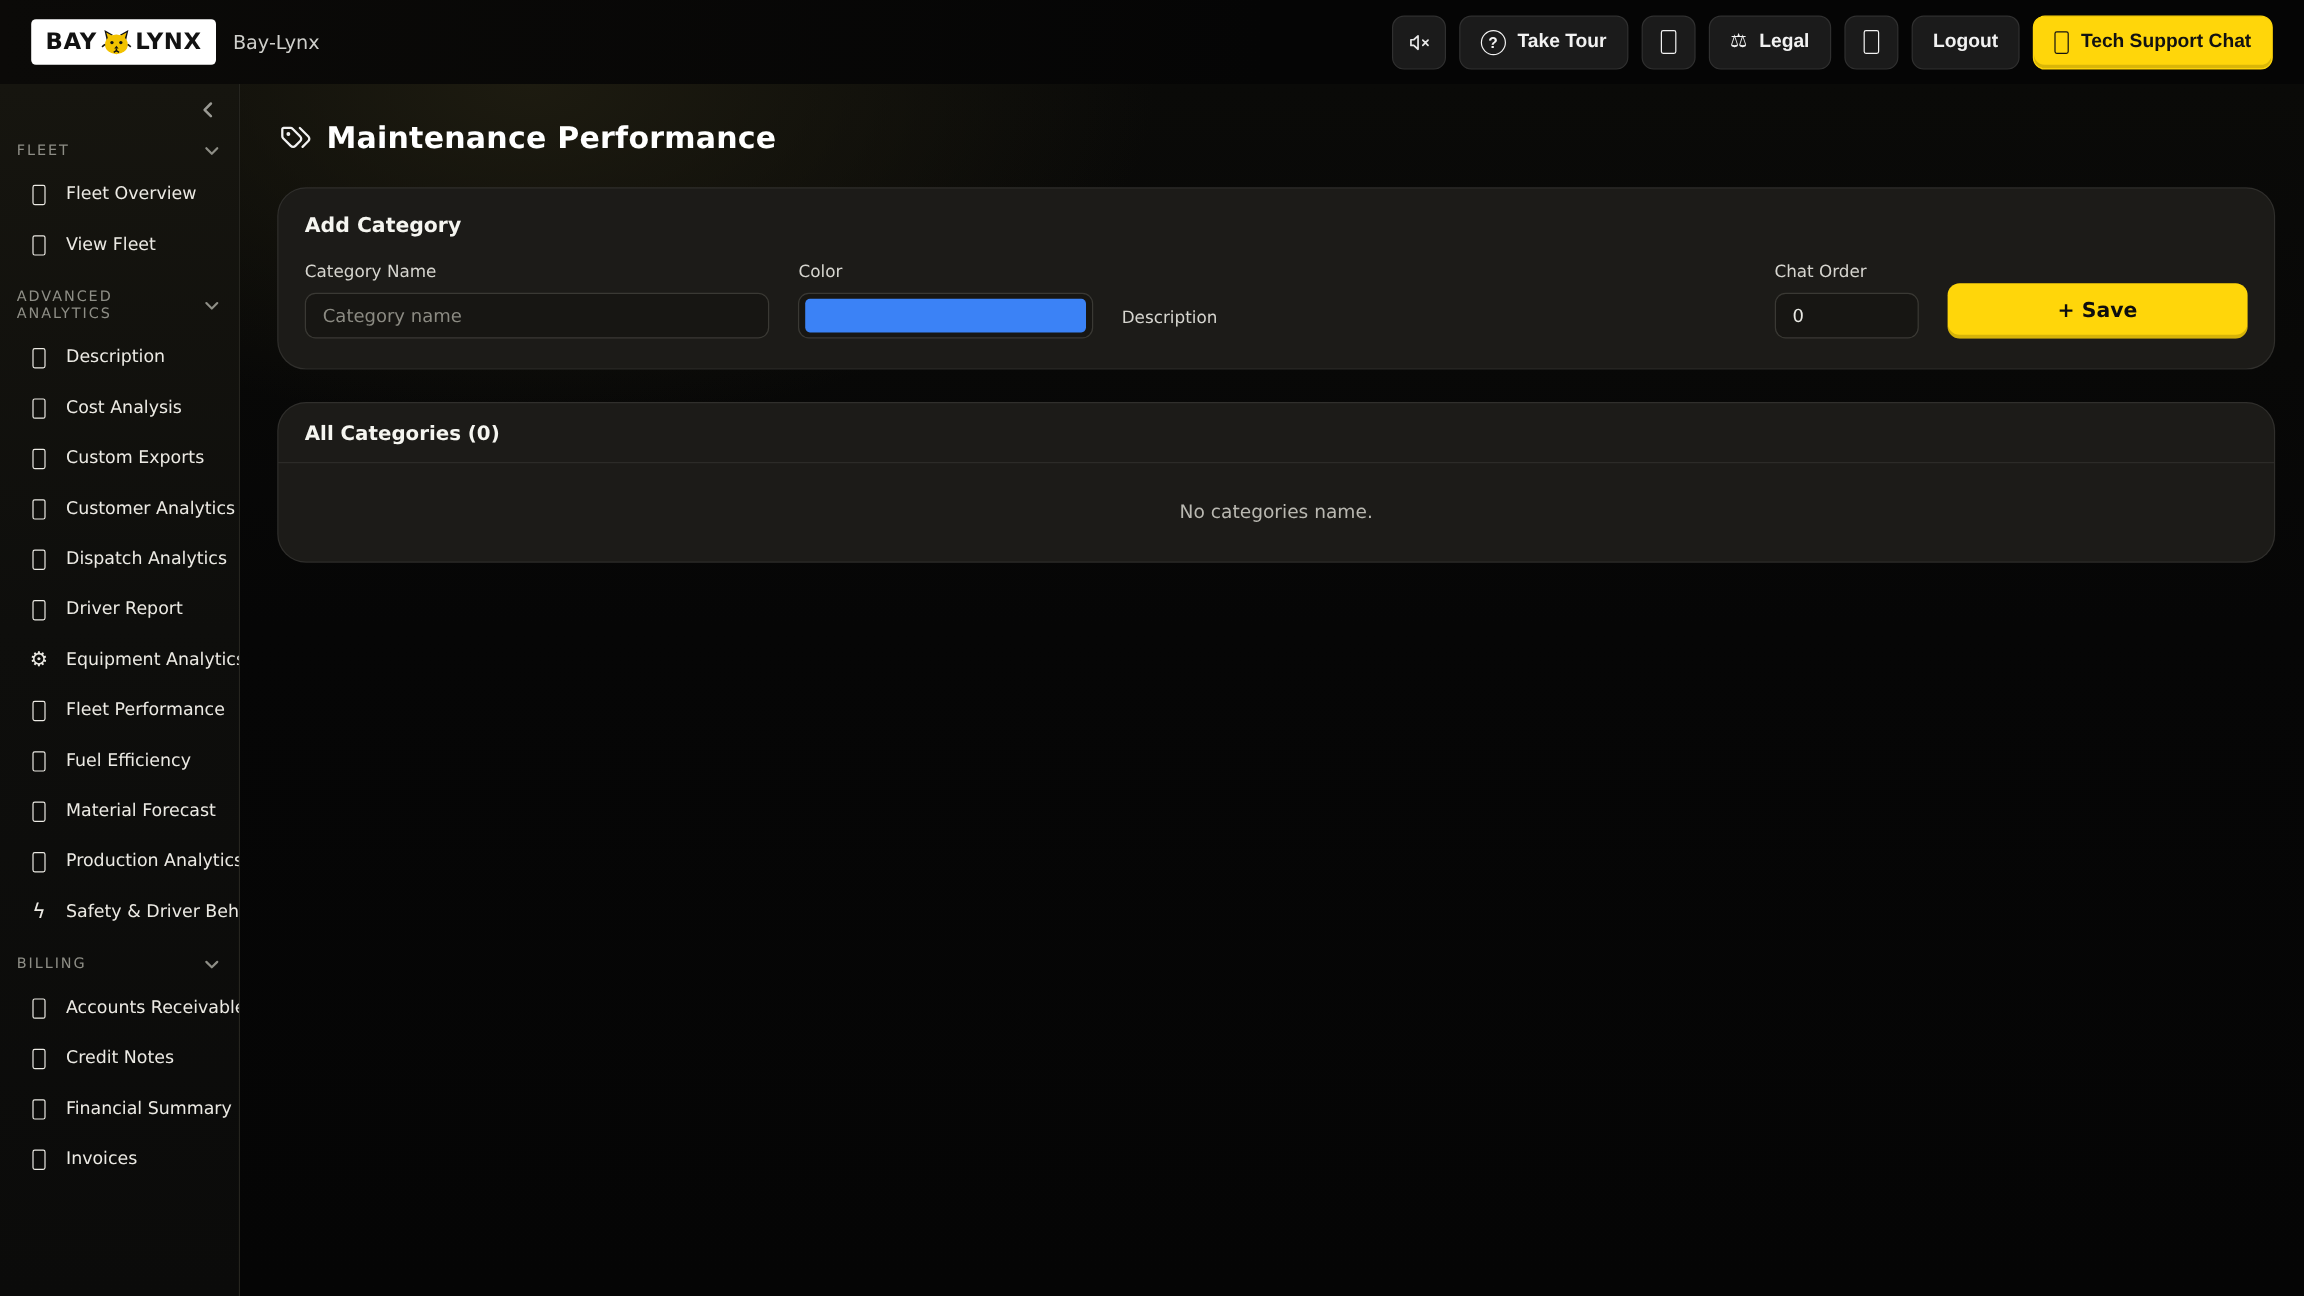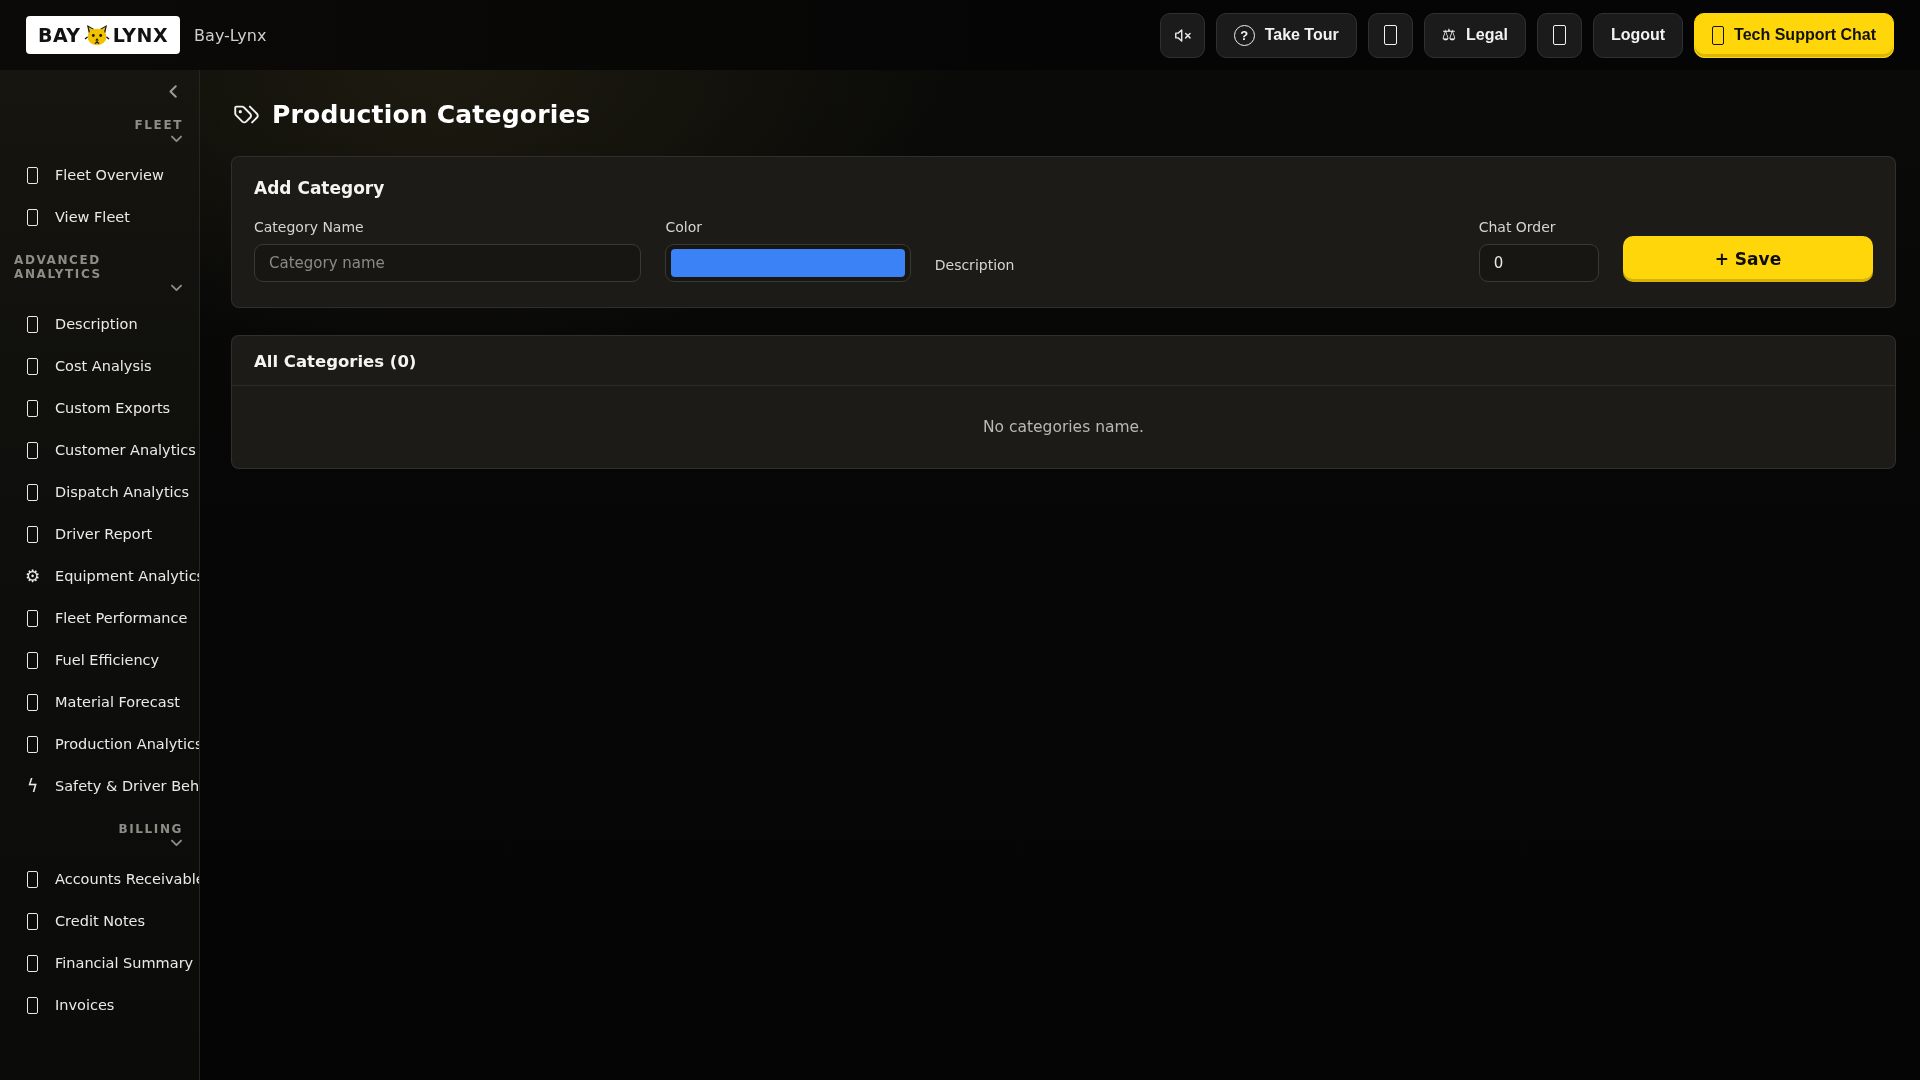--- a/index.html
+++ b/index.html
@@ -27,36 +27,36 @@
   .glyph { font-size:16px; line-height:1; font-weight:400; }
   .tofu { display:inline-block; width:11px; height:17px; border:1.6px solid currentColor;
           border-radius:2px; flex:none; }
 
   
   .sidebar { position:fixed; top:70px; left:0; bottom:0; width:200px;
              background:linear-gradient(180deg,#16150f 0%, #0e0e0c 45%, #0b0b0a 100%);
              border-right:1px solid #26251f; overflow:hidden; z-index:4; }
   .collapse-row { display:flex; justify-content:flex-end; padding:14px 18px 4px; }
   .collapse-btn { color:#9a9a94; cursor:pointer; display:flex; }
-  .section-header { display:flex; justify-content:space-between; align-items:flex-end;
+  .section-header { display:flex; justify-content:space-between; align-items:center;
                     padding:15px 16px 9px 14px; color:#8e8e86; font-size:12px;
-                    letter-spacing:1.6px; font-weight:700; cursor:pointer;flex-direction:column; }
+                    letter-spacing:1.6px; font-weight:400; cursor:pointer; }
   .nav-item { display:flex; align-items:center; gap:15px; padding:0 8px 0 25px; height:42px;
               color:#eceae4; font-size:14.5px; cursor:pointer; white-space:nowrap; }
   .nav-item .icon-slot { width:15px; display:flex; justify-content:center; flex:none; color:#eceae4; }
   .nav-glyph { font-size:17px; line-height:1; color:#eceae4; }
   .chev-dn { color:#8e8e86; display:flex; }
 
   
   .main { margin-left:200px; margin-top:70px; height:1010px; padding:24px 24px 0 31px;
           background: radial-gradient(950px 520px at 14% 0%, #1d1b10 0%, rgba(29,27,16,0) 55%),
                       linear-gradient(180deg,#0a0a08 0%, #060606 45%, #050505 100%); }
   .page-title-row { display:flex; align-items:center; gap:12px; margin:6px 0 27px 2px; }
   .page-title { font-size:25px; font-weight:800; color:#ffffff; letter-spacing:.2px; }
-  .card { background:#1c1b18; border:1px solid rgba(255,255,255,.09); border-radius:8px; }
+  .card { background:#1c1b18; border:1px solid rgba(255,255,255,.09); border-radius:24px; }
   .card-add { padding:21px 22px 25px; margin-bottom:27px; }
   .card-title { font-size:17px; font-weight:800; color:#f5f5f0; margin-bottom:21px; }
   .form-grid { display:grid; grid-template-columns:1.58fr 1fr 2.12fr 0.49fr 1.02fr;
                gap:24px; align-items:end; }
   .field label { display:block; font-size:14px; color:#d6d5cf; margin-bottom:9px; font-weight:500; }
   .tinput { height:38px; width:100%; background:#171613; border:1px solid #3a3934; border-radius:9px;
             padding:0 14px; color:#e8e8e3; font-size:15px; outline:none;
             font-family:"DejaVu Sans","Liberation Sans",sans-serif; }
   .tinput::placeholder { color:#8b8a82; }
   .color-wrap { height:38px; width:100%; background:#171613; border:1px solid #3a3934;
@@ -278,21 +278,21 @@
 
 <div class="main">
   <div class="page-title-row">
     <span style="display:flex;">
       <svg width="27" height="27" viewBox="0 0 24 24" fill="none" stroke="#f2f2f2" stroke-width="1.7" stroke-linecap="round" stroke-linejoin="round">
         <path d="m15 5 6.3 6.3a2.4 2.4 0 0 1 0 3.4L17 19"></path>
         <path d="M9.6 5.6A2 2 0 0 0 8.2 5H3a1 1 0 0 0-1 1v5.2a2 2 0 0 0 .6 1.4l5.7 5.7a2.4 2.4 0 0 0 3.4 0l3.6-3.6a2.4 2.4 0 0 0 0-3.4z"></path>
         <circle cx="6.5" cy="9.5" r=".6" fill="#f2f2f2"></circle>
       </svg>
     </span>
-    <h1 class="page-title">Production Categories</h1>
+    <h1 class="page-title">Maintenance Performance</h1>
   </div>
 
   <div class="card card-add">
     <div class="card-title">Add Category</div>
     <div class="form-grid">
       <div class="field">
         <label>Category Name</label>
         <input class="tinput" type="text" placeholder="Category name" style="">
       </div>
       <div class="field">

